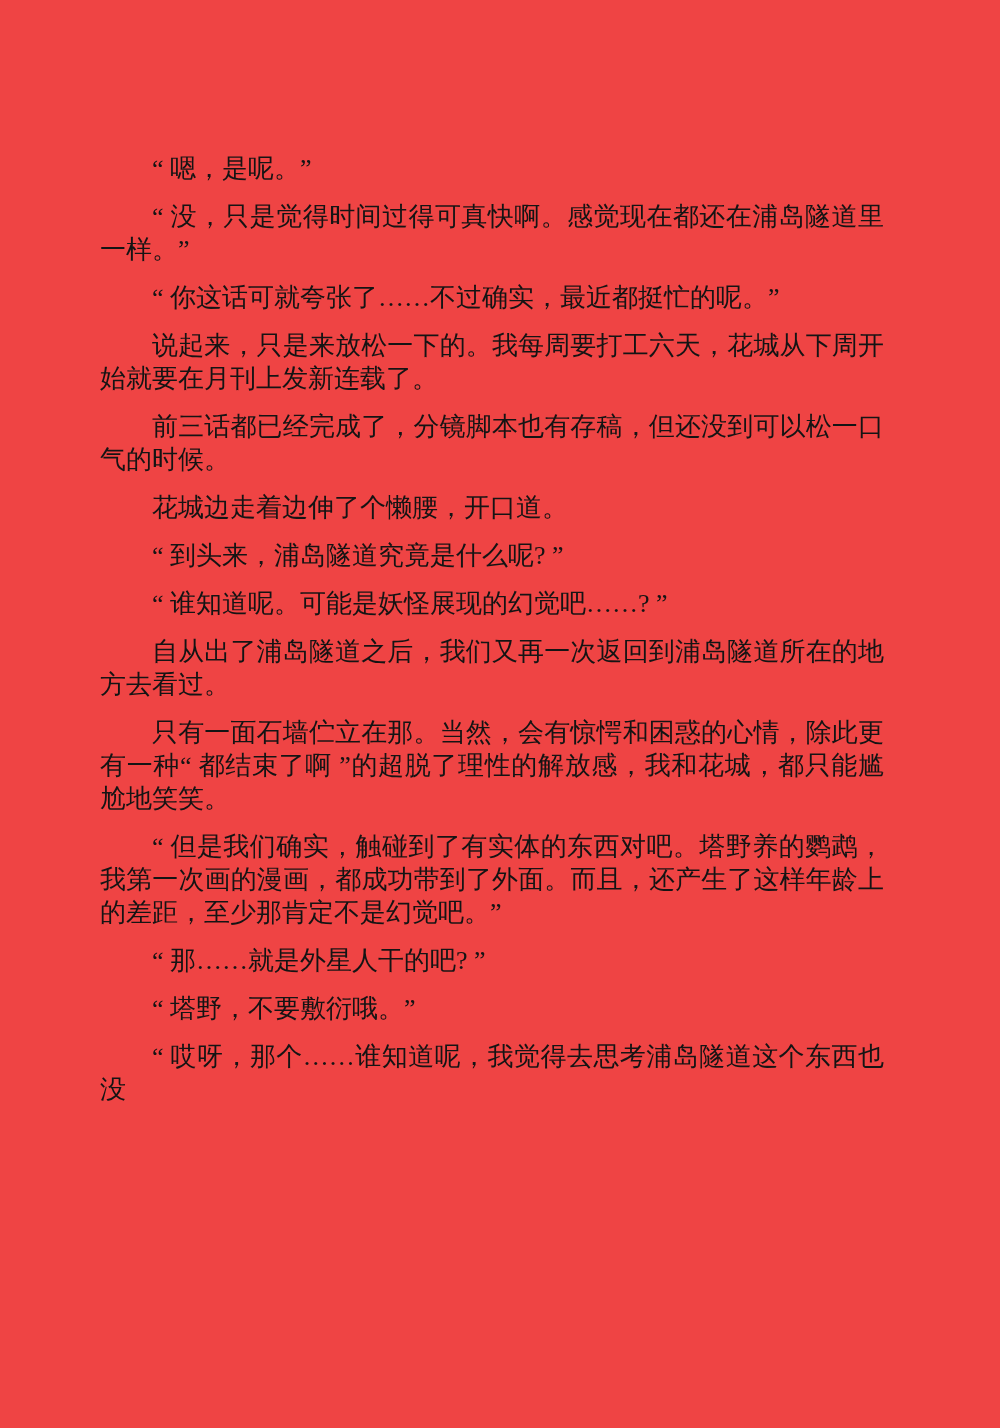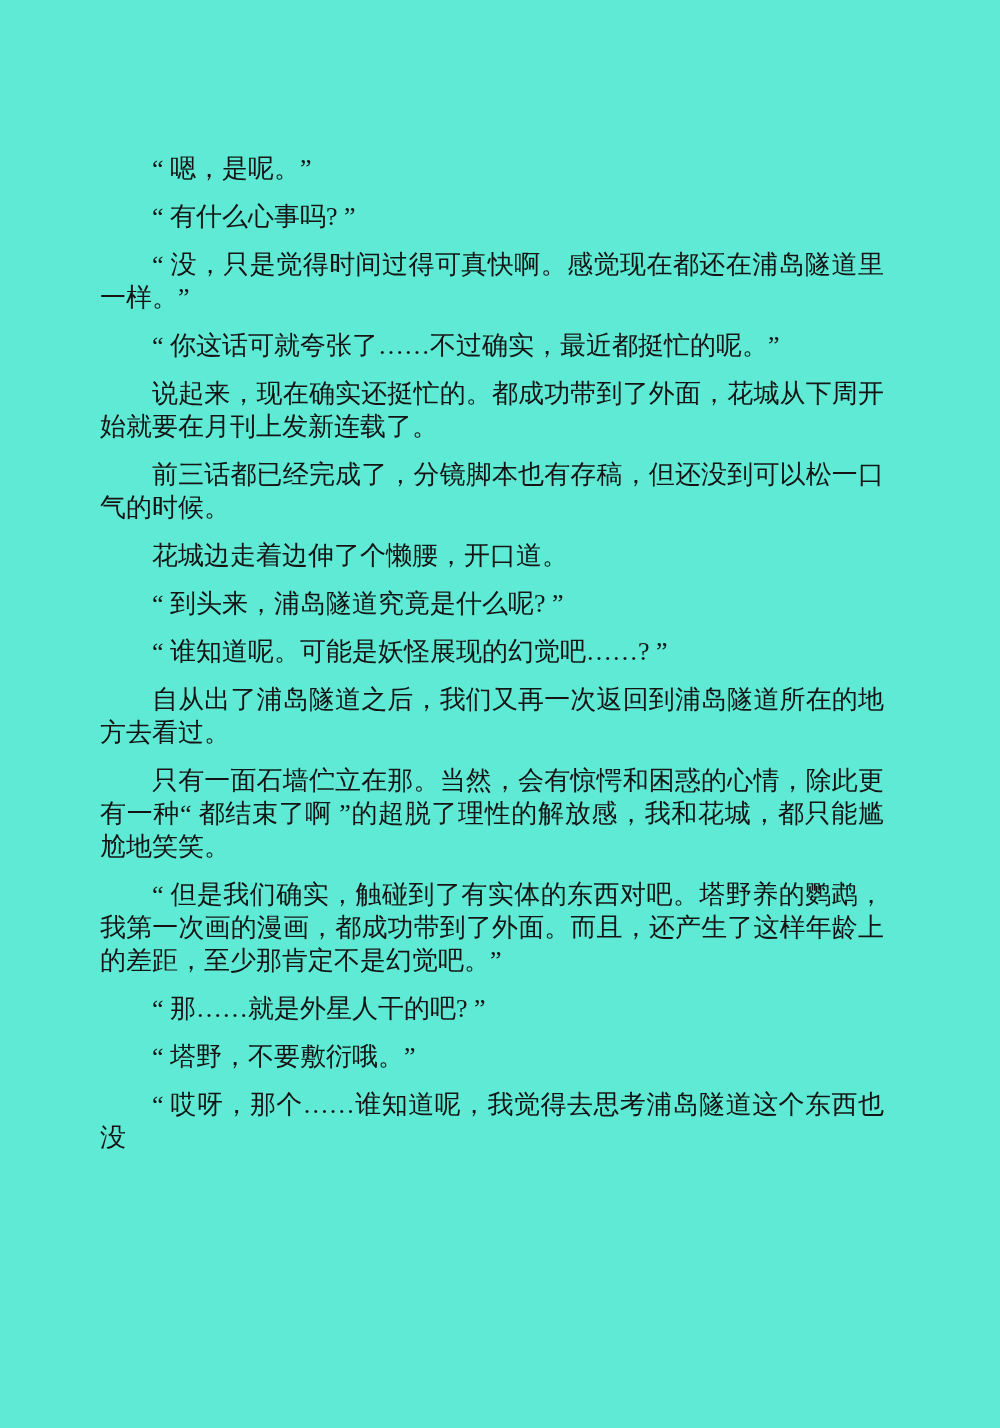--- a/index.html
+++ b/index.html
@@ -9,21 +9,21 @@
   body {
     width: 1000px;
     height: 1428px;
     background: #fefefe;
     overflow: hidden;
   }
   .page {
     box-sizing: border-box;
     width: 1000px;
     height: 1428px;
-    background: #5eead4;
+    background: #ef4444;
     padding: 152px 116px 0 100px;
   }
   .text-block {
     width: 100%;
   }
   .para {
     margin: 0 0 15px 0;
     font-family: "Liberation Serif", "DejaVu Serif", serif;
     font-size: 26px;
     line-height: 33px;
@@ -33,24 +33,23 @@
     text-align: justify;
     text-justify: inter-ideograph;
   }
 </style>
 </head>
 <body>
 
 <div class="page">
   <div class="text-block">
       <p class="para">“ 嗯，是呢。”</p>
-      <p class="para">“ 有什么心事吗? ”</p>
       <p class="para">“ 没，只是觉得时间过得可真快啊。感觉现在都还在浦岛隧道里一样。”</p>
       <p class="para">“ 你这话可就夸张了……不过确实，最近都挺忙的呢。”</p>
-      <p class="para">说起来，现在确实还挺忙的。都成功带到了外面，花城从下周开始就要在月刊上发新连载了。</p>
+      <p class="para">说起来，只是来放松一下的。我每周要打工六天，花城从下周开始就要在月刊上发新连载了。</p>
       <p class="para">前三话都已经完成了，分镜脚本也有存稿，但还没到可以松一口气的时候。</p>
       <p class="para">花城边走着边伸了个懒腰，开口道。</p>
       <p class="para">“ 到头来，浦岛隧道究竟是什么呢? ”</p>
       <p class="para">“ 谁知道呢。可能是妖怪展现的幻觉吧……? ”</p>
       <p class="para">自从出了浦岛隧道之后，我们又再一次返回到浦岛隧道所在的地方去看过。</p>
       <p class="para">只有一面石墙伫立在那。当然，会有惊愕和困惑的心情，除此更有一种“ 都结束了啊 ”的超脱了理性的解放感，我和花城，都只能尴尬地笑笑。</p>
       <p class="para">“ 但是我们确实，触碰到了有实体的东西对吧。塔野养的鹦鹉，我第一次画的漫画，都成功带到了外面。而且，还产生了这样年龄上的差距，至少那肯定不是幻觉吧。”</p>
       <p class="para">“ 那……就是外星人干的吧? ”</p>
       <p class="para">“ 塔野，不要敷衍哦。”</p>
       <p class="para">“ 哎呀，那个……谁知道呢，我觉得去思考浦岛隧道这个东西也没</p>

